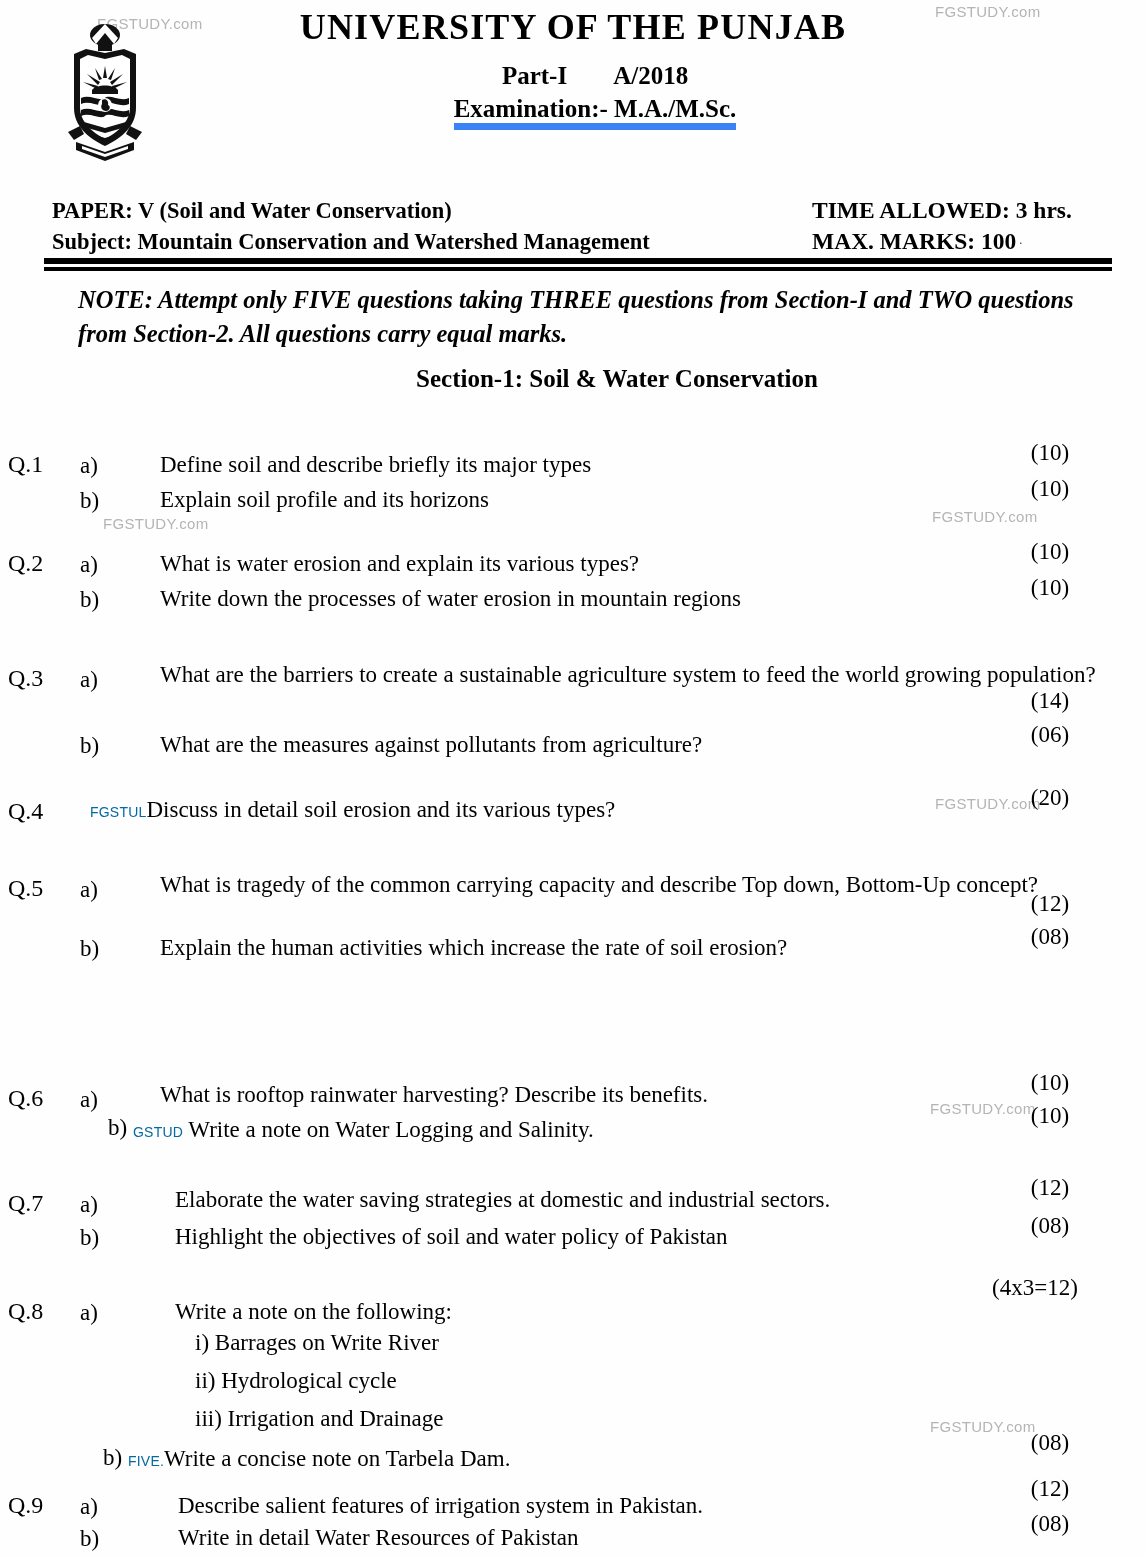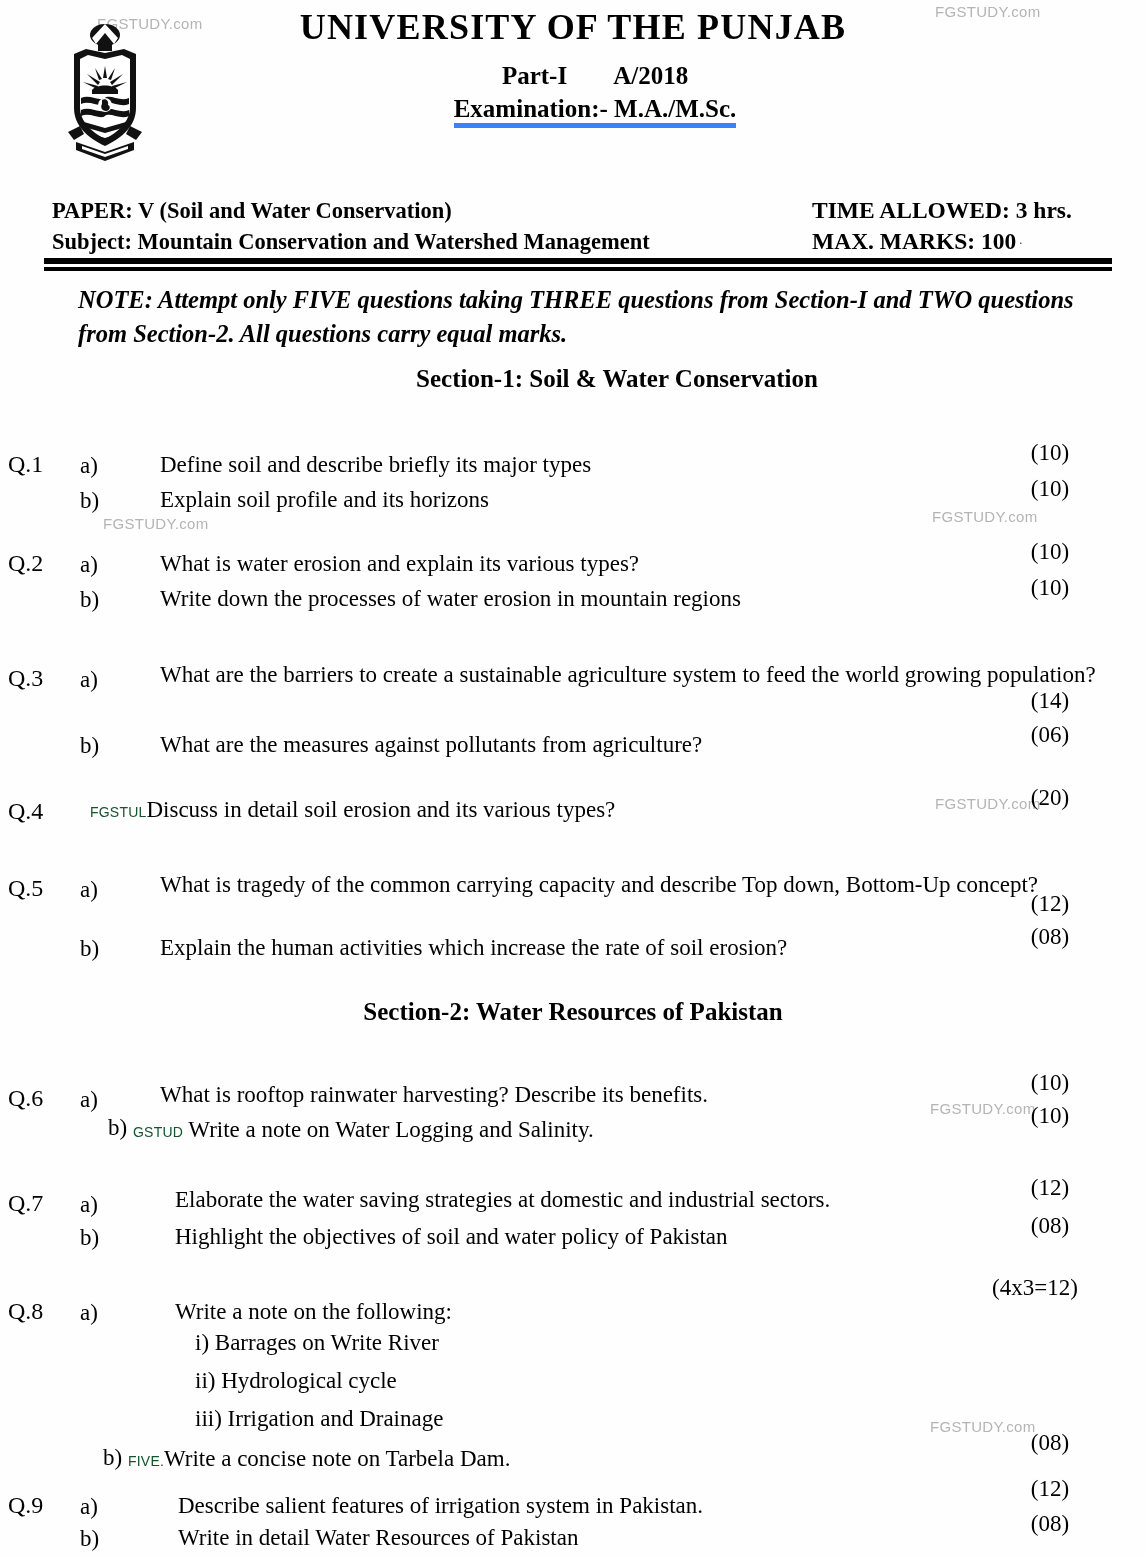--- a/index.html
+++ b/index.html
@@ -64,21 +64,21 @@
   .exam-line {
     position: absolute;
     top: 95px;
     left: 400px;
     width: 390px;
     text-align: center;
     font-size: 25px;
     font-weight: bold;
   }
   .exam-line span {
-    border-bottom: 5px solid #3b82f6;
+    border-bottom: 7px solid #3b82f6;
     padding-bottom: 1px;
   }
 
   
   .rollbox {
     position: absolute;
     left: 808px;
     top: 63px;
     width: 300px;
     height: 85px;
@@ -187,21 +187,21 @@
     width: 110px;
     left: 995px;
   }
   .sub-item {
     position: absolute;
     left: 195px;
     font-size: 23px;
   }
   .inline-wm {
     font-family: "Liberation Sans", sans-serif;
-    color: #14532d;
+    color: #0369a1;
     font-size: 14px;
     letter-spacing: 0.2px;
   }
 </style>
 </head>
 <body>
 
 <div class="page">
 
   <div class="wm" style="left:97px; top:15px;">FGSTUDY.com</div>
@@ -327,21 +327,20 @@
     <div class="qlabel" style="top:15px;">Q.5</div>
     <div class="part" style="top:17px;">a)</div>
     <div class="qtext" style="top:5px; width:970px;">What is tragedy of the common carrying capacity and describe Top down, Bottom-Up concept?</div>
     <div class="marks" style="top:31px;">(12)</div>
 
     <div class="part" style="top:76px;">b)</div>
     <div class="qtext" style="top:68px; width:830px;">Explain the human activities which increase the rate of soil erosion?</div>
     <div class="marks" style="top:64px;">(08)</div>
   </div>
 
-  <div class="section-head" style="top:998px;">Section-2: Water Resources of Pakistan</div>
 
   <div class="q" style="top:1070px;">
     <div class="qlabel" style="top:15px;">Q.6</div>
     <div class="part" style="top:17px;">a)</div>
     <div class="qtext" style="top:5px; width:830px;">What is rooftop rainwater harvesting? Describe its benefits.</div>
     <div class="marks" style="top:0px;">(10)</div>
 
     <div class="part" style="top:45px; left:108px;">b)</div>
     <div class="qtext" style="top:40px; left:133px; width:830px;"><span class="inline-wm">GSTUD</span> <span>Write a note on Water Logging and Salinity.</span></div>
     <div class="marks" style="top:33px;">(10)</div>

